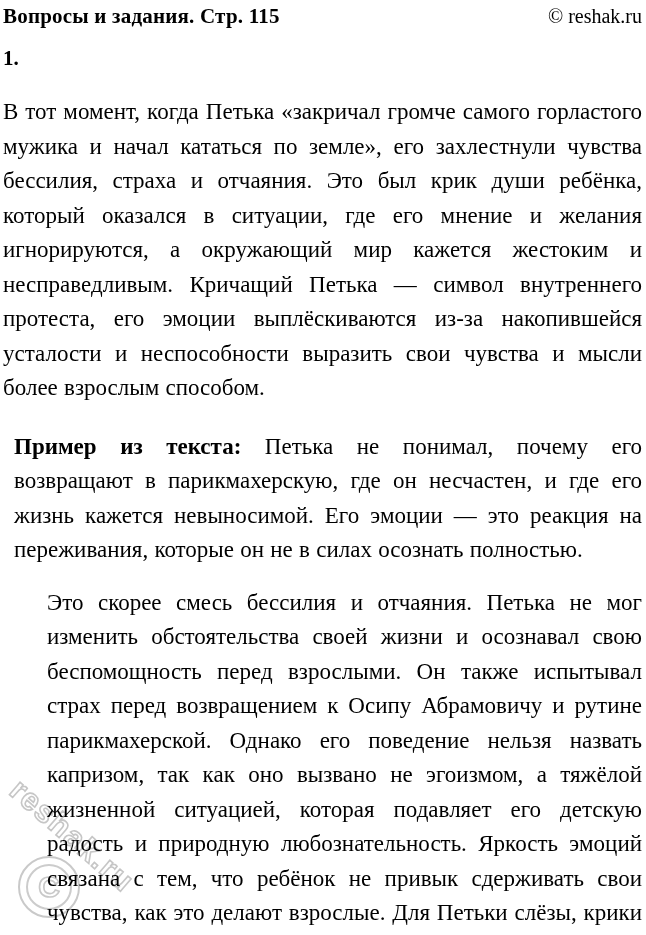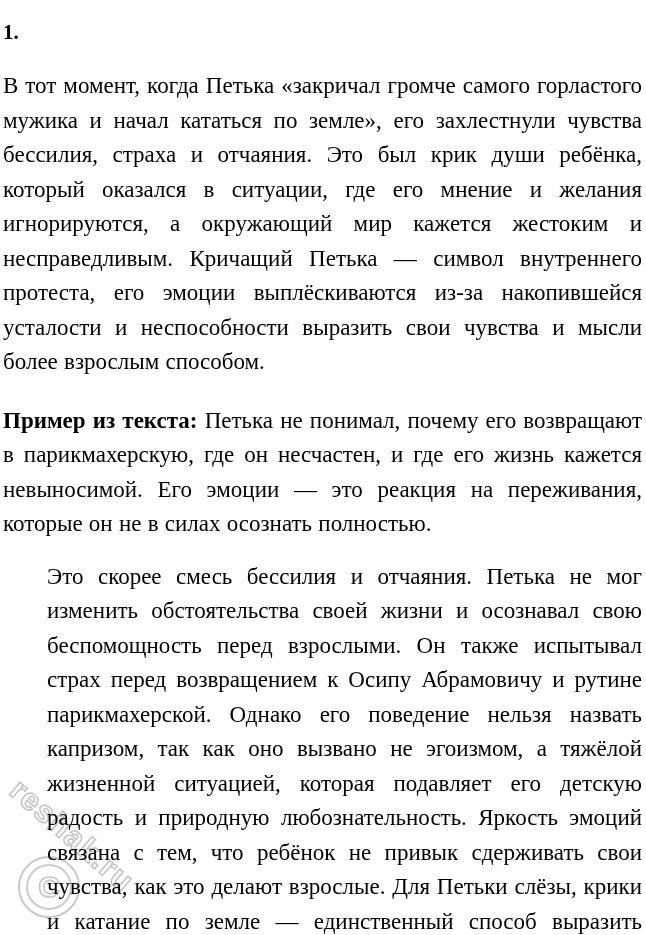--- a/index.html
+++ b/index.html
@@ -46,21 +46,21 @@
   }
 
   p.body-par {
     font-size: 23px;
     line-height: 34.5px;
     text-align: justify;
     margin: 24px 0 0 0;
     hyphens: none;
     word-spacing: 0.5px;
   }
-  p.body-par.par-2 { margin-top: 24px; }
+  p.body-par.par-2 { margin-top: 24px; margin-left: 11px; }
   p.body-par.par-3 { margin-top: 18px; margin-left: 44px; }
   p.body-par strong { font-weight: bold; }
 
   
   .watermark {
     position: absolute;
     left: 0; top: 0;
     width: 646px; height: 935px;
     z-index: 0;
     pointer-events: none;
@@ -113,20 +113,22 @@
   <div class="wm-ring-outer">
     <div class="wm-ring-inner">
       <span class="wm-c">C</span>
     </div>
   </div>
   <span class="wm-text">reshak.ru</span>
 </div>
 
 <div class="page">
   <div class="header-row">
+    <span class="header-title">Вопросы и задания. Стр. 115</span>
+    <span class="header-copy">© reshak.ru</span>
   </div>
 
   <div class="qnum">1.</div>
 
   <p class="body-par par-1"><span>В тот момент, когда Петька «закричал громче самого горластого мужика и начал кататься по земле», его захлестнули чувства бессилия, страха и отчаяния. Это был крик души ребёнка, который оказался в ситуации, где его мнение и желания игнорируются, а окружающий мир кажется жестоким и несправедливым. Кричащий Петька — символ внутреннего протеста, его эмоции выплёскиваются из-за накопившейся усталости и неспособности выразить свои чувства и мысли более взрослым способом.</span></p>
 
   <p class="body-par par-2"><strong>Пример из текста:</strong> <span>Петька не понимал, почему его возвращают в парикмахерскую, где он несчастен, и где его жизнь кажется невыносимой. Его эмоции — это реакция на переживания, которые он не в силах осознать полностью.</span></p>
 
   <p class="body-par par-3"><span>Это скорее смесь бессилия и отчаяния. Петька не мог изменить обстоятельства своей жизни и осознавал свою беспомощность перед взрослыми. Он также испытывал страх перед возвращением к Осипу Абрамовичу и рутине парикмахерской. Однако его поведение нельзя назвать капризом, так как оно вызвано не эгоизмом, а тяжёлой жизненной ситуацией, которая подавляет его детскую радость и природную любознательность. Яркость эмоций связана с тем, что ребёнок не привык сдерживать свои чувства, как это делают взрослые. Для Петьки слёзы, крики и катание по земле — единственный способ выразить протест и показать, насколько он несчастен. Его крик — это своего рода крик о помощи.</span></p>
 </div>

